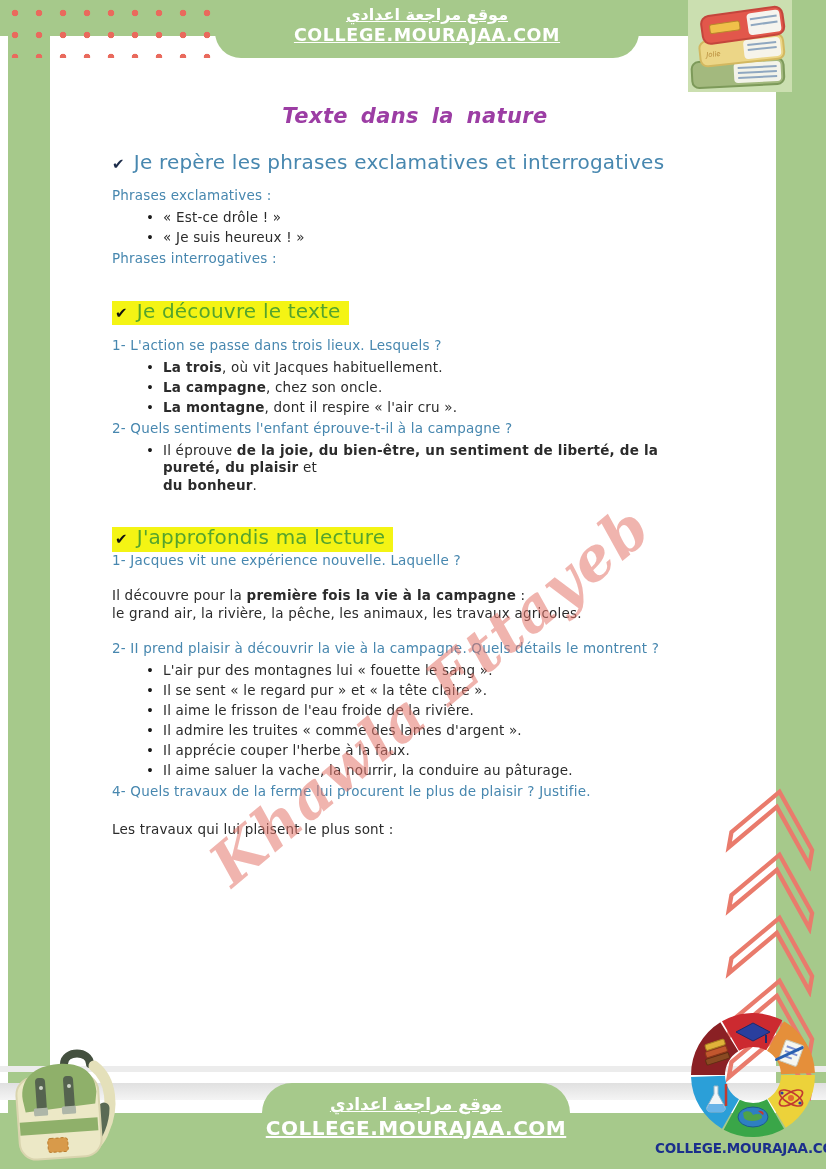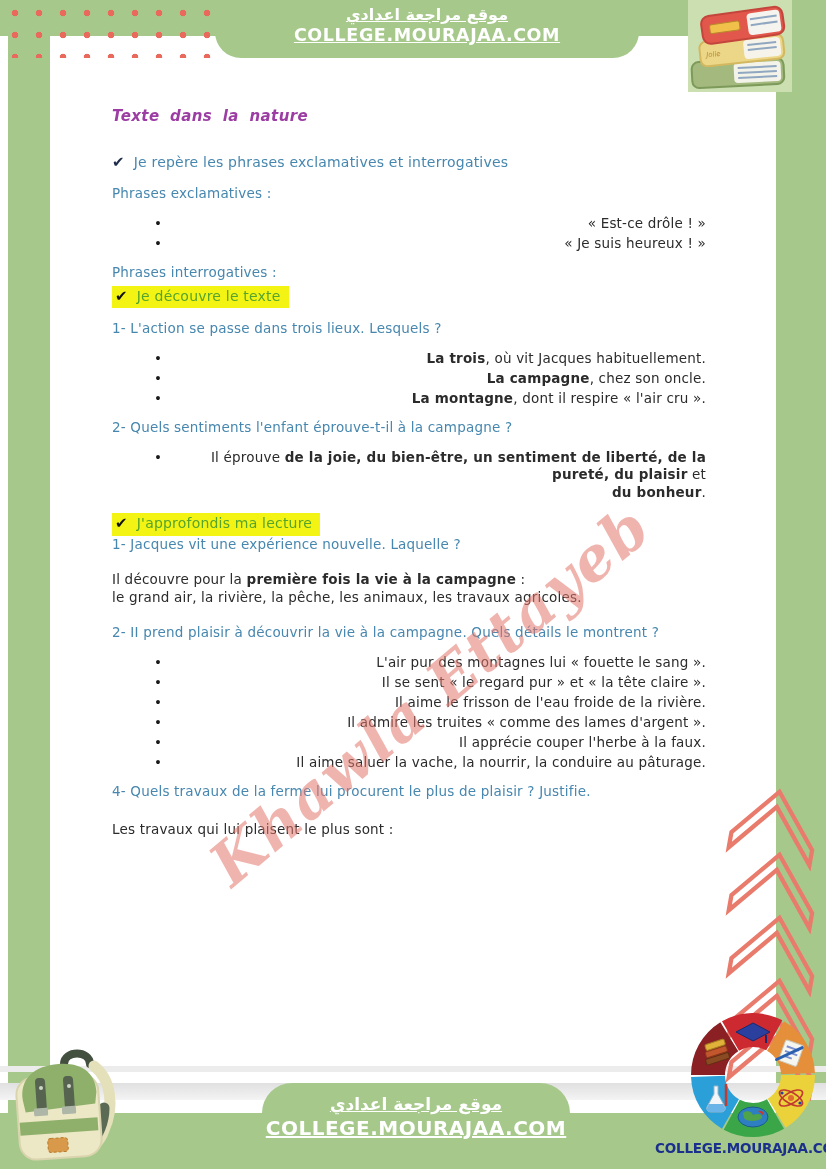--- a/index.html
+++ b/index.html
@@ -17,34 +17,34 @@
 
   
   .header-banner{position:absolute;left:215px;top:0;width:424px;height:58px;background:#a6c98b;
     border-radius:0 0 26px 26px;z-index:4;text-align:center;color:#fff;}
   .header-banner .ar{display:inline-block;margin-top:5px;font-size:16px;font-weight:bold;text-decoration:underline;}
   .header-banner .url{font-size:17.5px;font-weight:bold;text-decoration:underline;letter-spacing:0.6px;margin-top:1px;}
 
   
   .content{position:absolute;left:112px;top:102px;width:606px;z-index:5;
     font-size:13.5px;line-height:17.5px;color:#2b2b2b;letter-spacing:0.2px;}
-  .doc-title{text-align:left;color:#9c3da4;font-size:15px;font-weight:bold;font-style:italic;
+  .doc-title{text-align:center;color:#9c3da4;font-size:21px;font-weight:bold;font-style:italic;
     margin-top:6px;letter-spacing:0.4px;word-spacing:5px;}
   .check{color:#1c2b49;font-weight:bold;font-size:15px;margin-right:9px;}
-  .h-text{color:#4787af;font-size:14px;text-align:right;}
+  .h-text{color:#4787af;font-size:20px;text-align:right;}
   .label,.q{color:#4787af;}
   .hl{background:#f4f414;display:inline-block;padding:2px 8px 3px 3px;}
   .hl .check{color:#101010;}
   .hl .h-text{color:#55a42d;}
-  ul.blist{list-style:none;margin:12px;padding:0 0 0 30px;text-align:right;}
+  ul.blist{list-style:none;margin:4px;padding:0 0 0 30px;}
   ul.blist li{position:relative;padding-left:17px;margin-bottom:2.5px;}
   ul.blist li::before{content:"•";position:absolute;left:0;top:0;color:#1a1a1a;}
   .b{font-weight:bold;}
   .mt2{margin-top:2px}.mt4{margin-top:4px}.mt10{}
-  .mt12{margin-top:12px}.mt14{margin-top:14px}.mt16{margin-top:4px}.mt18{margin-top:18px}
+  .mt12{margin-top:12px}.mt14{margin-top:14px}.mt16{margin-top:33px}.mt18{margin-top:18px}
   .mt20{margin-top:20px}.mt28{margin-top:28px}
 
   
   .watermark{position:absolute;left:130px;top:660px;width:600px;z-index:6;
     font-family:"DejaVu Serif",serif;font-style:italic;font-weight:bold;font-size:60px;
     color:rgba(228,118,108,0.55);transform:rotate(-40deg);transform-origin:center;
     text-align:center;pointer-events:none;letter-spacing:2px;}
 
   
   .chevron{position:absolute;left:726px;width:96px;height:82px;z-index:2;transform:rotate(10deg);}

